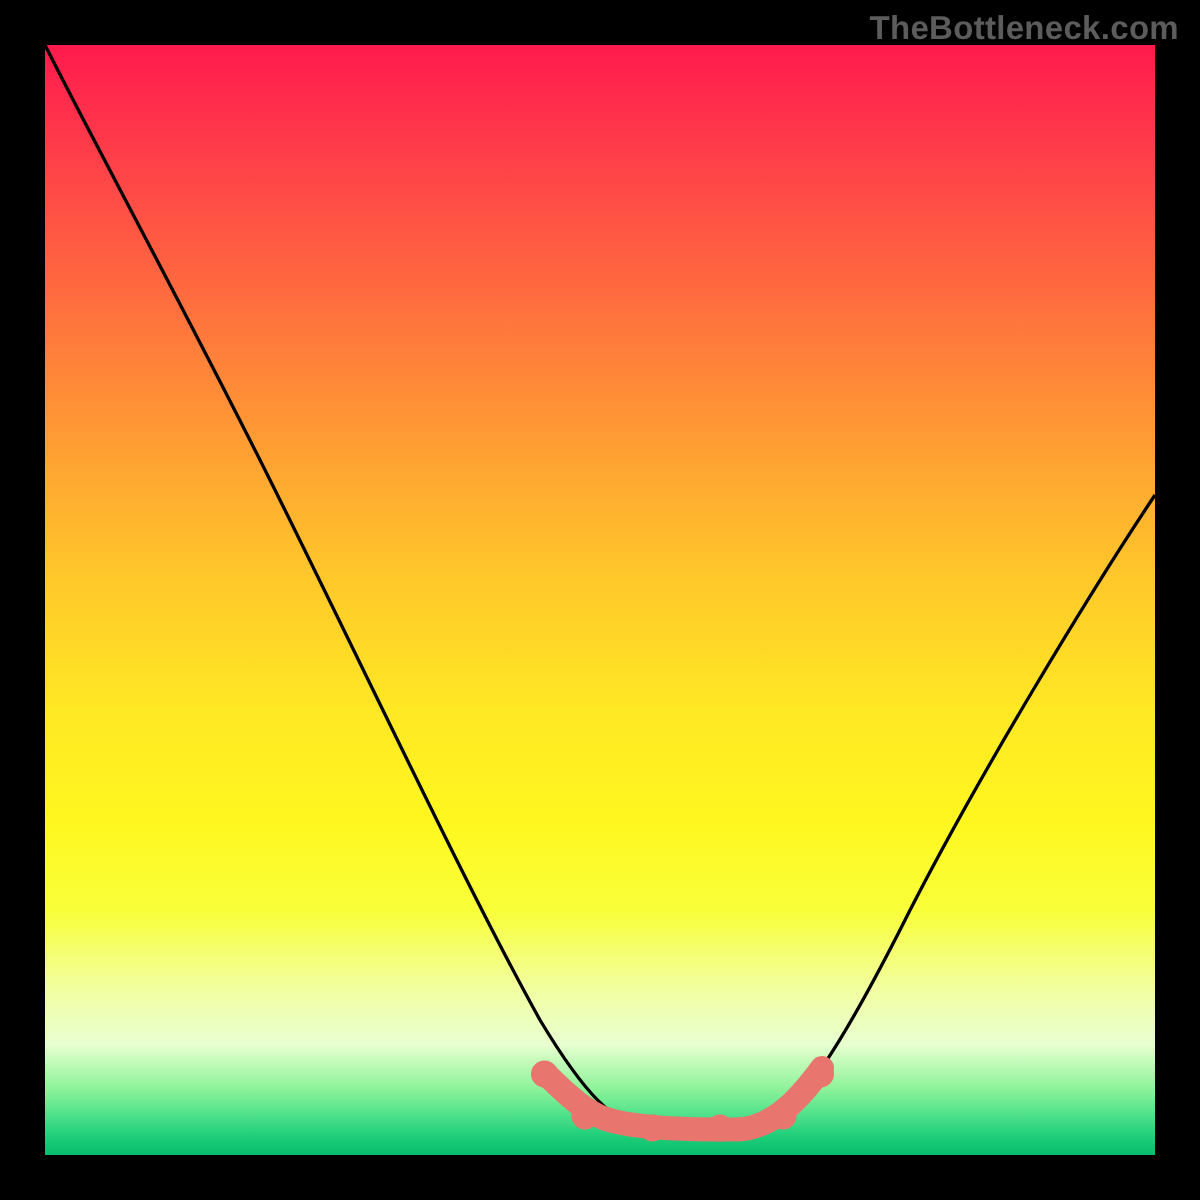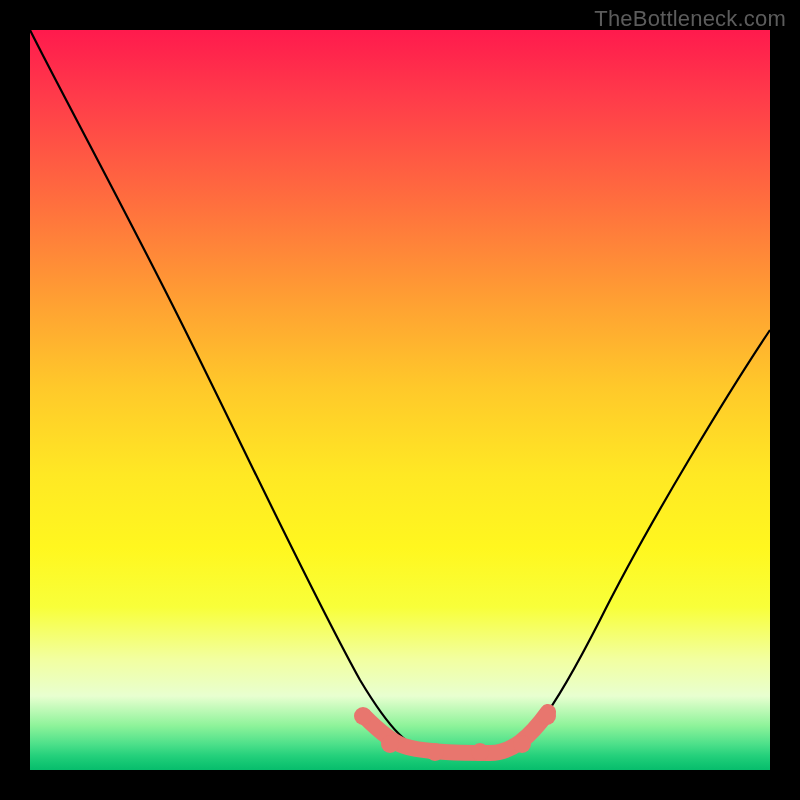--- a/index.html
+++ b/index.html
@@ -16,21 +16,21 @@
     width: 800px;
     height: 800px;
     background: #000000;
   }
   .watermark {
     position: absolute;
     top: 6px;
     right: 14px;
     color: #5c5c5c;
     font-size: 22px;
-    font-weight: 400;
+    font-weight: 700;
     letter-spacing: 0.2px;
     user-select: none;
   }
   .plot {
     position: absolute;
     left: 30px;
     top: 30px;
     width: 740px;
     height: 740px;
     background: linear-gradient(

